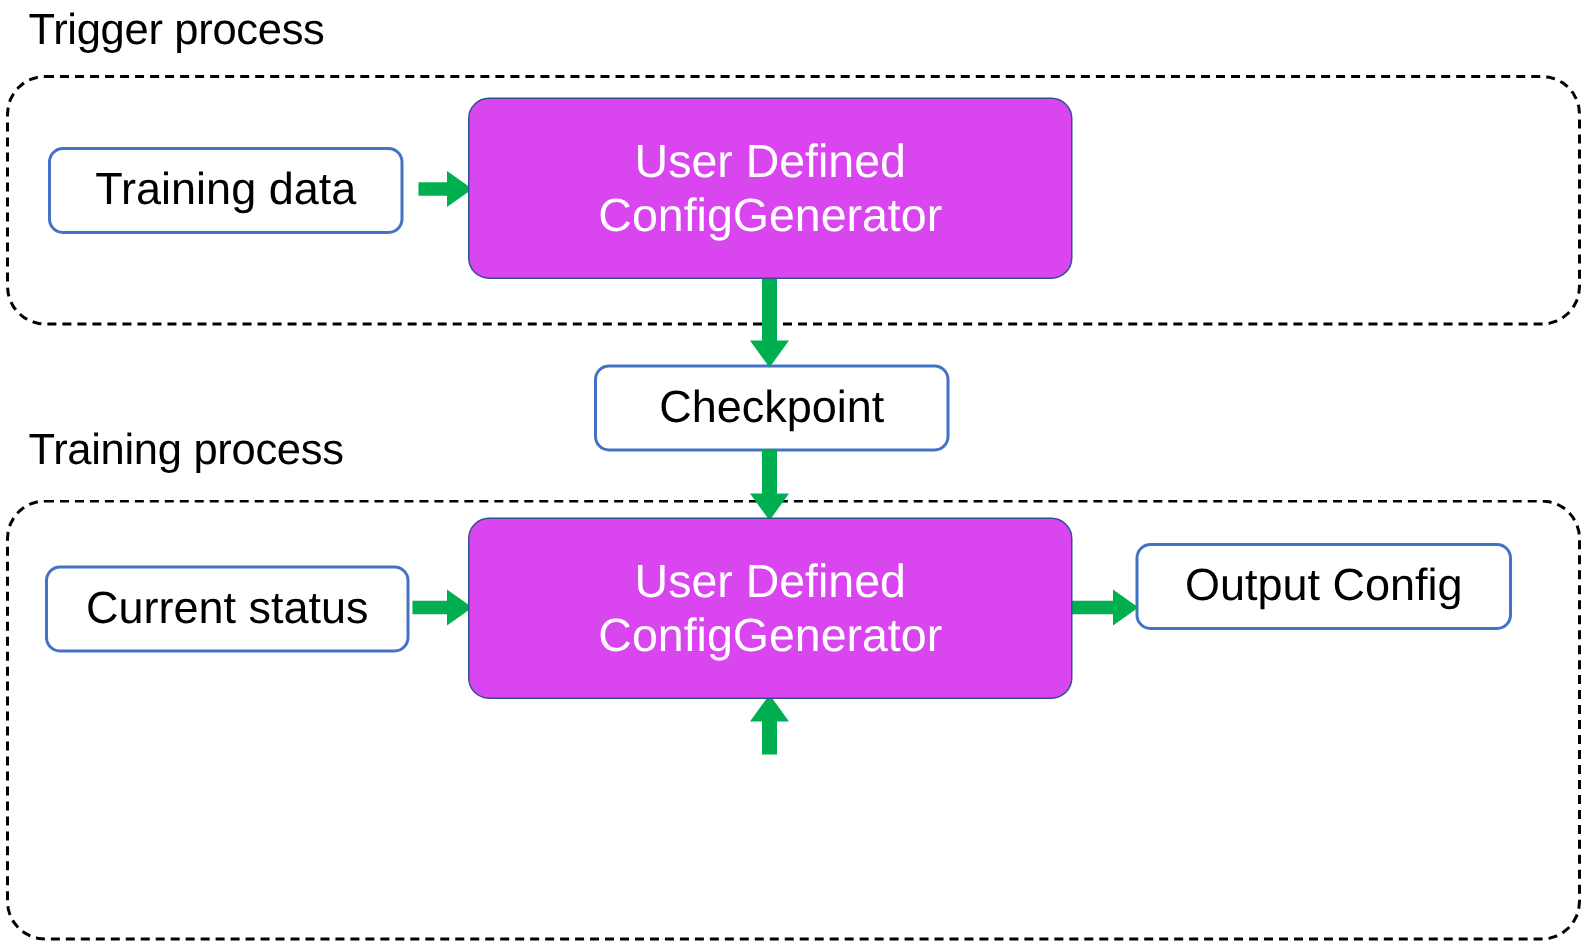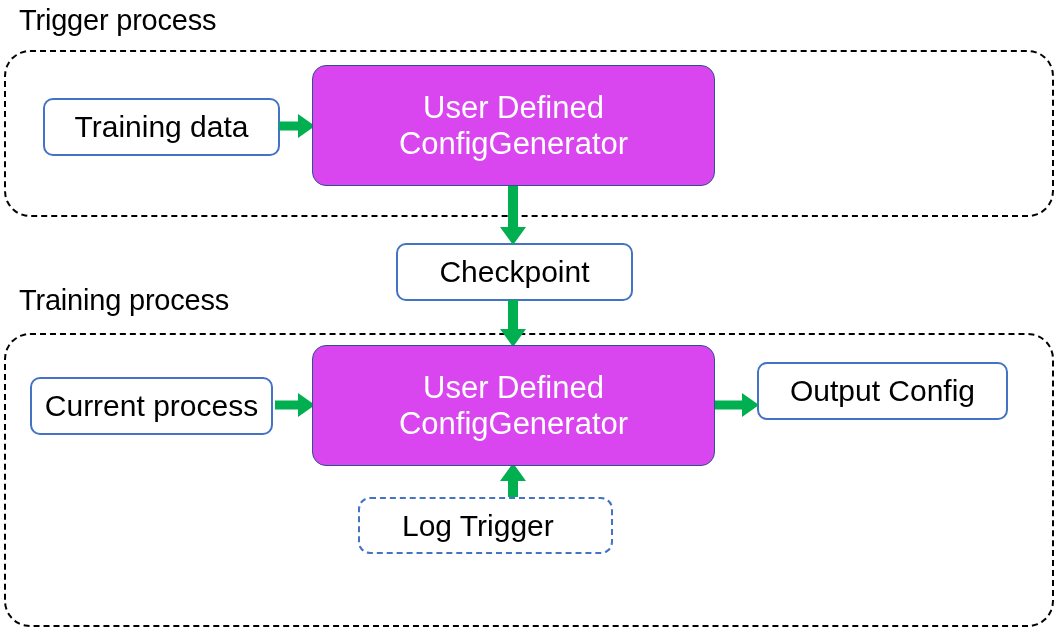--- a/index.html
+++ b/index.html
@@ -53,21 +53,21 @@
     justify-content: center;
     background: #ffffff;
     border: 2px solid #4472C4;
     border-radius: 10px;
     color: #000000;
     font-size: 30px;
     line-height: 1.05;
     white-space: nowrap;
   }
 
-  #node-training-data  { left: 43px;  top: 98px;  width: 237px; height: 58px; }
+  #node-training-data  { left: 32px;  top: 98px;  width: 237px; height: 58px; }
   #node-checkpoint     { left: 396px; top: 243px; width: 237px; height: 58px; }
   #node-current-status { left: 30px;  top: 377px; width: 243px; height: 58px; }
   #node-output-config  { left: 757px; top: 362px; width: 251px; height: 58px; }
 
   
   .node-trigger {
     position: absolute;
     box-sizing: border-box;
     display: flex;
     align-items: center;
@@ -211,21 +211,21 @@
   <div class="arrow-v down" id="arrow-checkpoint-to-generator">
     <span class="shaft"></span>
     <span class="head"></span>
   </div>
 
   <div class="group-caption" id="caption-inference">Training process</div>
 
   <div class="process-container" id="container-inference"></div>
 
   <div class="node" id="node-current-status">
-    <span>Current process</span>
+    <span>Current status</span>
   </div>
 
   <div class="arrow-h" id="arrow-status-to-generator">
     <span class="shaft"></span>
     <span class="head"></span>
   </div>
 
   <div class="node-primary" id="node-generator-inference">
     <span>User Defined</span>
     <span>ConfigGenerator</span>
@@ -238,18 +238,15 @@
 
   <div class="node" id="node-output-config">
     <span>Output Config</span>
   </div>
 
   <div class="arrow-v up" id="arrow-logtrigger-to-generator">
     <span class="head"></span>
     <span class="shaft"></span>
   </div>
 
-  <div class="node-trigger" id="node-log-trigger">
-    <span>Log Trigger</span>
-  </div>
 
 
 </div>
 
 </body></html>

